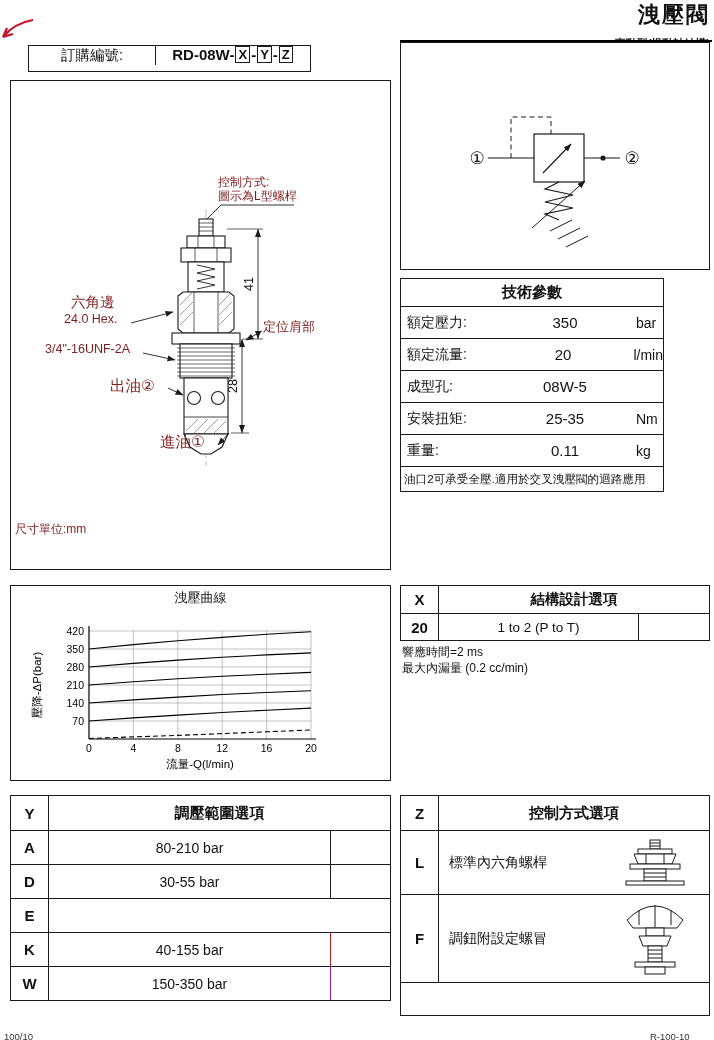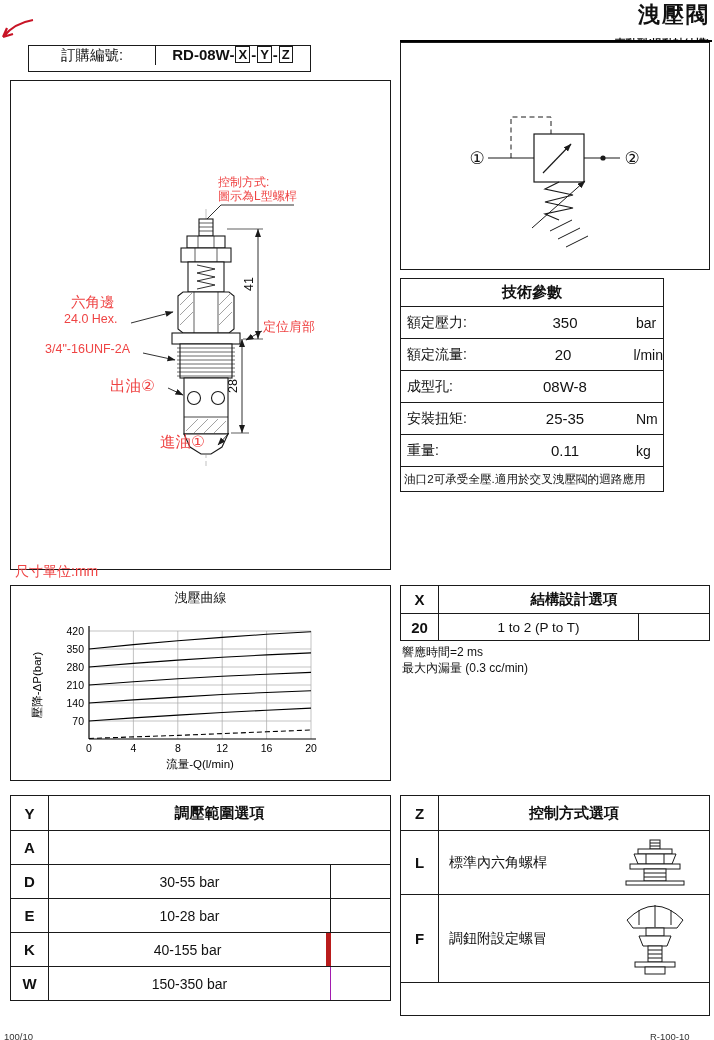--- a/index.html
+++ b/index.html
@@ -1,21 +1,21 @@
 <!DOCTYPE html>
 <html><head>
 <meta charset="utf-8">
 <style>
   *{margin:0;padding:0;box-sizing:border-box}
   html,body{background:#e8e8e8}
   body{position:relative;width:714px;height:1040px;margin:0 auto;background:#fff;overflow:hidden;
        font-family:"Liberation Sans","DejaVu Sans",sans-serif;color:#111}
   .abs{position:absolute}
   .panel{position:absolute;border:1.6px solid #1a1a1a;background:#fff}
-  .dlabel{position:absolute;white-space:nowrap;color:#ef4444}
+  .dlabel{position:absolute;white-space:nowrap;color:#7f1d1d}
   .optbox{display:inline-block;border:1.3px solid #1a1a1a;padding:0 2px;margin:0 1px;font-size:13px;line-height:15px;font-weight:bold}
   
   .prow{display:flex;align-items:center;height:32px;border-top:1px solid #1a1a1a}
   .phead{justify-content:center;font-weight:bold;font-size:15px;height:27px;border-top:none}
   .pl{width:105px;padding-left:6px;font-size:14px}
   .pv{width:118px;text-align:center;font-size:15px}
   .pu{flex:1;padding-left:12px;font-size:14px}
   .pnote{border-top:1px solid #1a1a1a;font-size:11.6px;padding:5px 3px;line-height:1.25}
   
   .orow{display:flex;align-items:stretch;border-top:1px solid #1a1a1a}
@@ -131,21 +131,21 @@
   <div class="dlabel" style="left:207px;top:94px;font-size:12px;line-height:1.18">
     <div>控制方式:</div>
     <div>圖示為L型螺桿</div>
   </div>
   <div class="dlabel" style="left:60px;top:212px;font-size:14.5px">六角邊</div>
   <div class="dlabel" style="left:53px;top:231px;font-size:12.5px">24.0 Hex.</div>
   <div class="dlabel" style="left:34px;top:261px;font-size:12.5px">3/4"-16UNF-2A</div>
   <div class="dlabel" style="left:252px;top:237px;font-size:13px">定位肩部</div>
   <div class="dlabel" style="left:99px;top:295px;font-size:15.5px">出油②</div>
   <div class="dlabel" style="left:149px;top:351px;font-size:15.5px">進油①</div>
-  <div class="dlabel" style="left:4px;top:482px;font-size:14px">尺寸單位:mm</div>
+  <div class="dlabel" style="left:4px;top:440px;font-size:12px">尺寸單位:mm</div>
 </div>
 
 <div class="panel" style="left:400px;top:42px;width:310px;height:228px">
   <svg width="307" height="225">
     <defs>
       <marker id="mArr2" markerWidth="9" markerHeight="8" refX="7.5" refY="3" orient="auto" markerUnits="userSpaceOnUse">
         <path d="M0,0 L8,3 L0,6 Z" fill="#1a1a1a"></path>
       </marker>
     </defs>
     <g stroke="#1a1a1a" fill="none" stroke-width="1.2">
@@ -175,21 +175,21 @@
     <div class="pv">350</div>
     <div class="pu">bar</div>
   </div>
   <div class="prow">
     <div class="pl">額定流量:</div>
     <div class="pv">20</div>
     <div class="pu">l/min</div>
   </div>
   <div class="prow">
     <div class="pl">成型孔:</div>
-    <div class="pv">08W-8</div>
+    <div class="pv">08W-5</div>
     <div class="pu"></div>
   </div>
   <div class="prow">
     <div class="pl">安裝扭矩:</div>
     <div class="pv">25-35</div>
     <div class="pu">Nm</div>
   </div>
   <div class="prow">
     <div class="pl">重量:</div>
     <div class="pv">0.11</div>
@@ -243,45 +243,45 @@
     <div class="otitle">結構設計選項</div>
   </div>
   <div class="orow" style="height:27px">
     <div class="ocode">20</div>
     <div class="odesc" style="width:200px;border-right:1px solid #1a1a1a;font-size:13.5px">1 to 2 (P to T)</div>
     <div class="oempty"></div>
   </div>
 </div>
 <div class="abs" style="left:402px;top:645px;width:300px;font-size:12px;line-height:1.3">
   <div>響應時間=2 ms</div>
-  <div>最大內漏量 (0.3 cc/min)</div>
+  <div>最大內漏量 (0.2 cc/min)</div>
 </div>
 
 <div class="panel" style="left:10px;top:795px;width:381px">
   <div class="orow" style="height:34px">
     <div class="ocode">Y</div>
     <div class="otitle" style="font-size:15px">調壓範圍選項</div>
   </div>
   <div class="orow" style="height:34px">
     <div class="ocode">A</div>
+    <div class="odesc" style="width:282px;border-right:1px solid #1a1a1a">80-210 bar</div>
     <div class="oempty"></div>
   </div>
   <div class="orow" style="height:34px">
     <div class="ocode">D</div>
     <div class="odesc" style="width:282px;border-right:1px solid #1a1a1a">30-55 bar</div>
     <div class="oempty"></div>
   </div>
   <div class="orow" style="height:34px">
     <div class="ocode">E</div>
-    <div class="odesc" style="width:282px;border-right:1px solid #1a1a1a">10-28 bar</div>
     <div class="oempty"></div>
   </div>
   <div class="orow" style="height:34px">
     <div class="ocode">K</div>
-    <div class="odesc" style="width:282px;border-right:5px solid #b91c1c">40-155 bar</div>
+    <div class="odesc" style="width:282px;border-right:1px solid #b91c1c">40-155 bar</div>
     <div class="oempty"></div>
   </div>
   <div class="orow" style="height:34px">
     <div class="ocode">W</div>
     <div class="odesc" style="width:282px;border-right:1px solid #a21caf">150-350 bar</div>
     <div class="oempty"></div>
   </div>
 </div>
 
 <div class="panel" style="left:400px;top:795px;width:310px">

